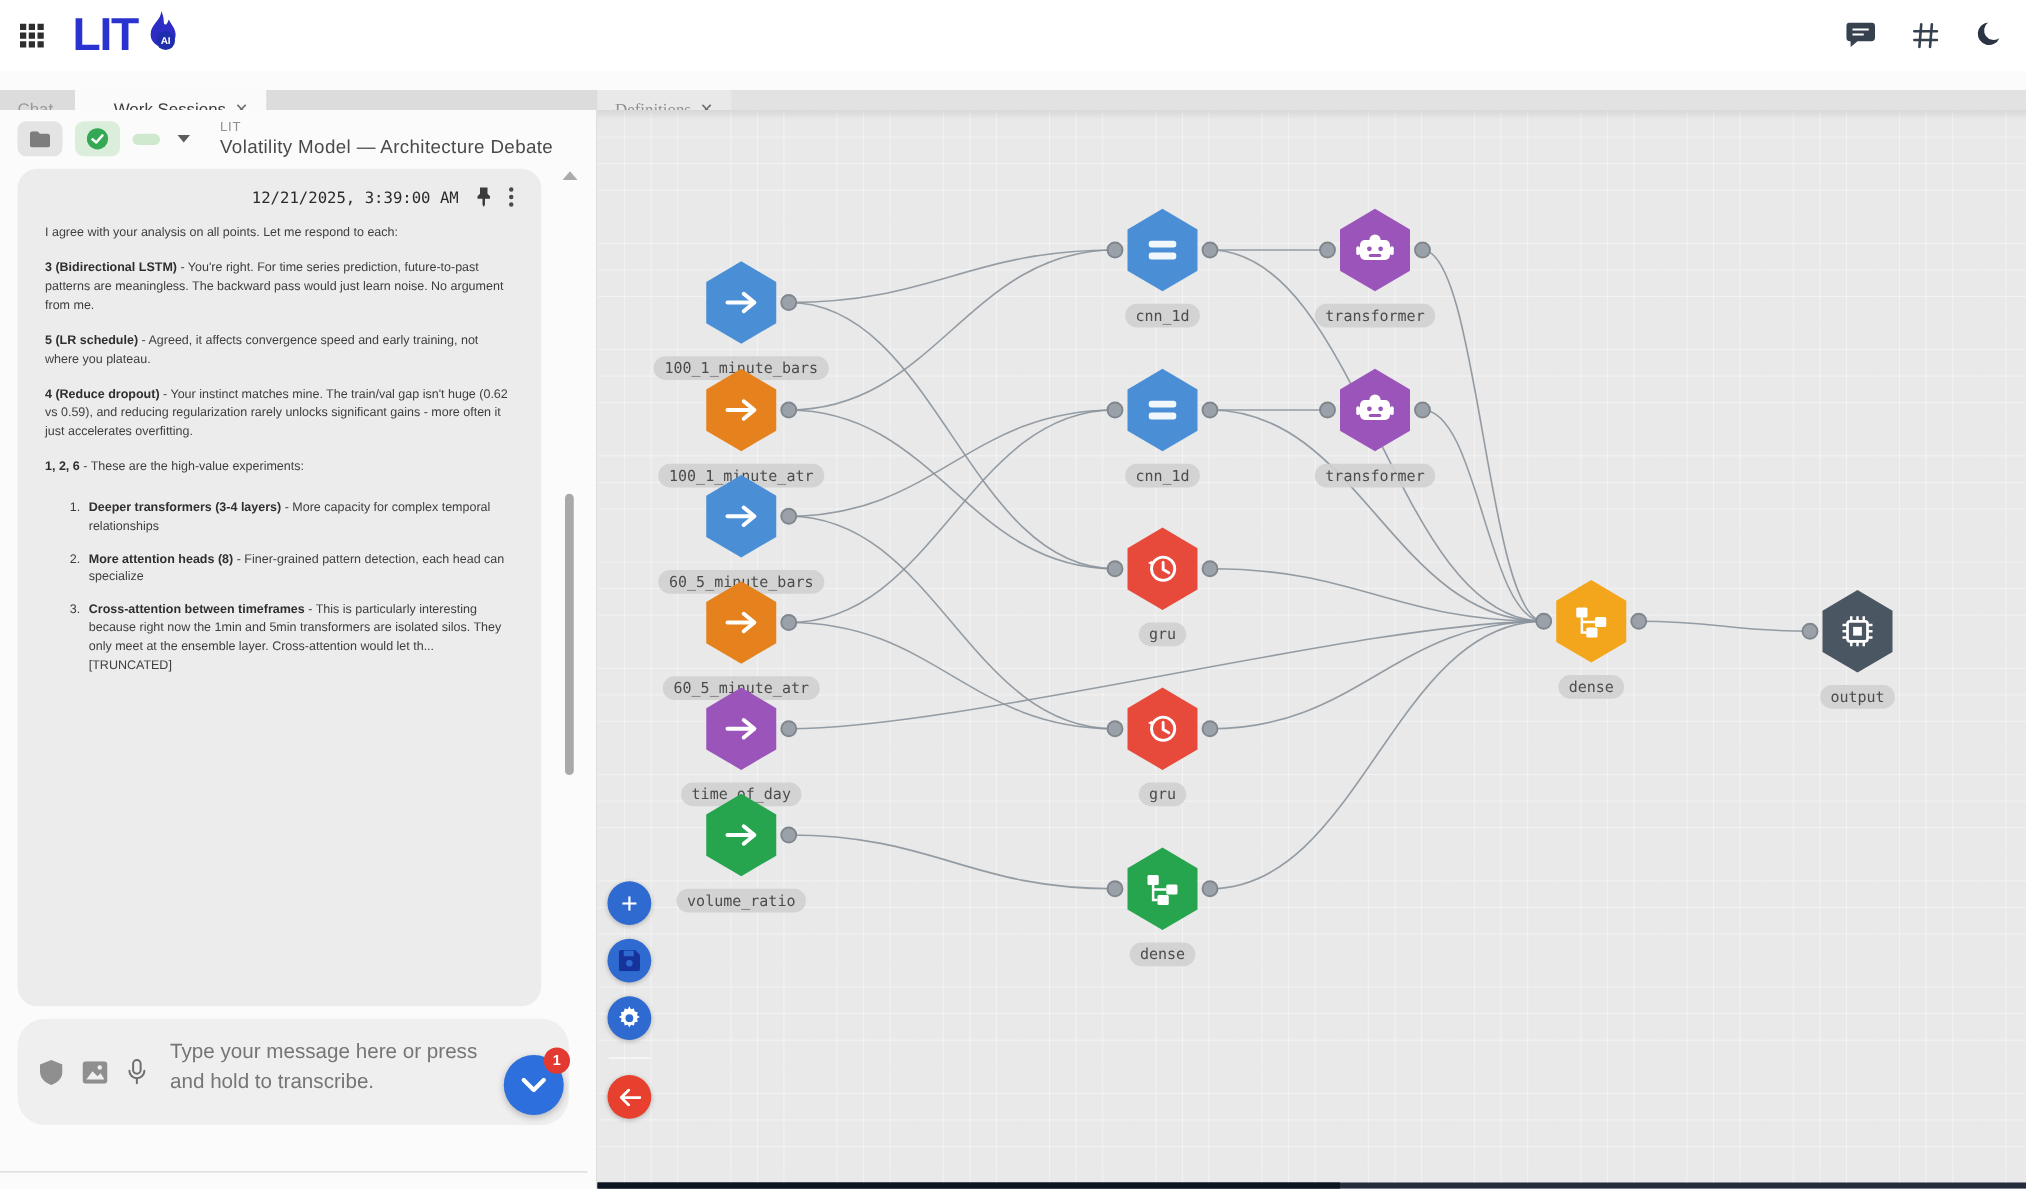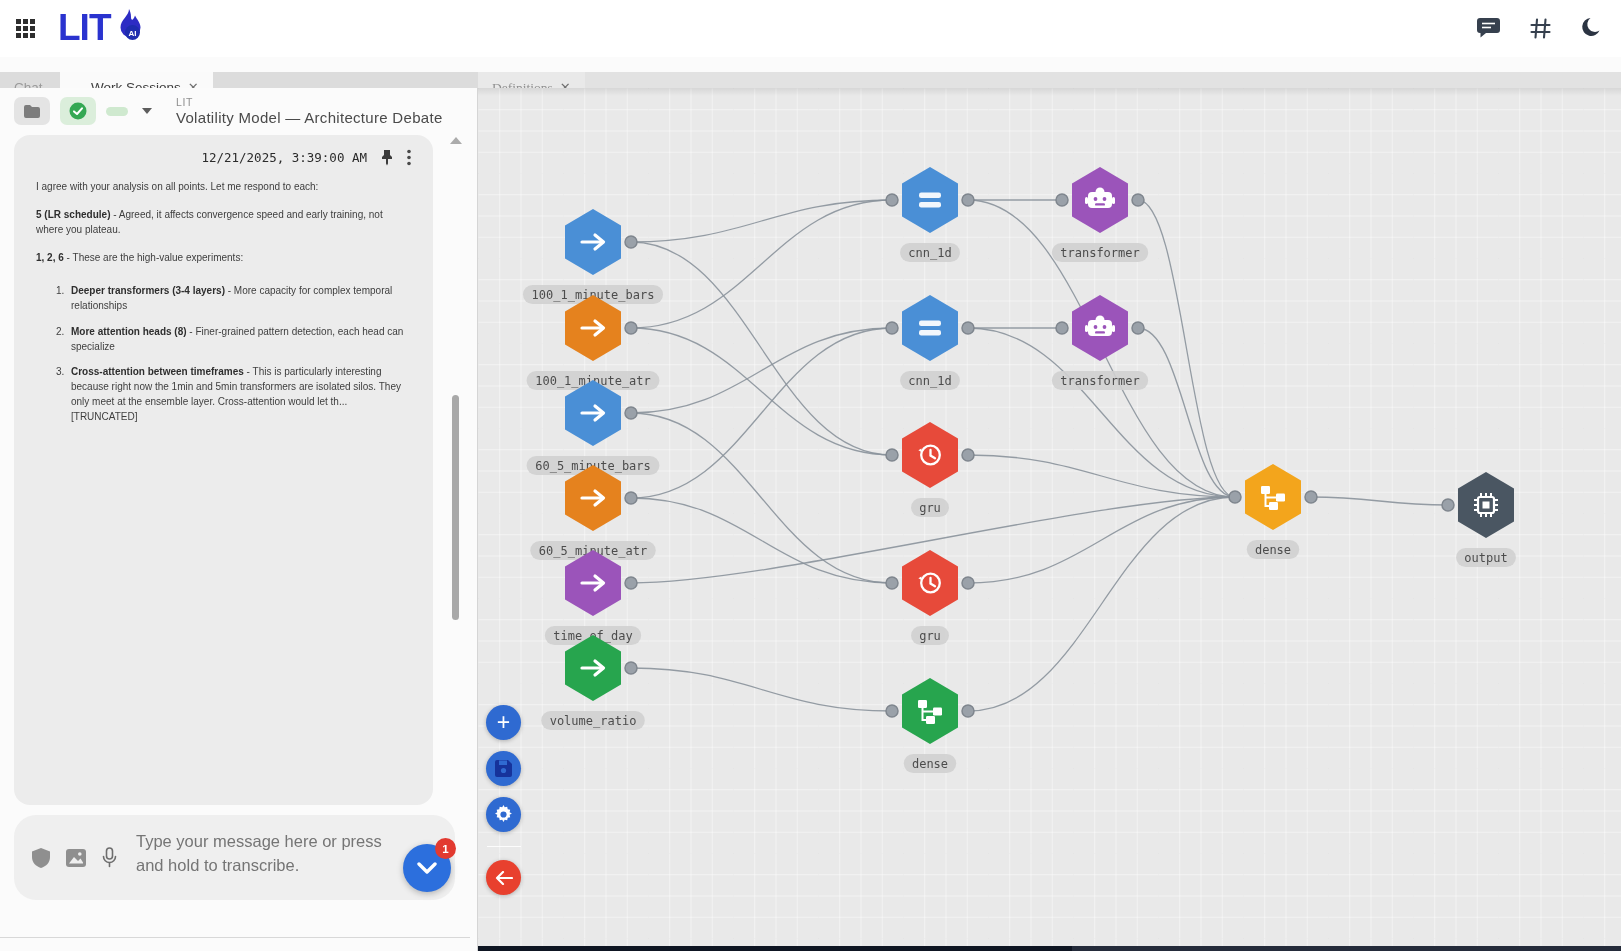--- a/index.html
+++ b/index.html
@@ -196,21 +196,23 @@
         <span style="cursor:pointer;display:flex;">
           <svg width="4" height="17" viewBox="0 0 4 17">
               <circle cx="2" cy="2.5" r="1.8" fill="#4a4a4a"></circle>
               <circle cx="2" cy="8.5" r="1.8" fill="#4a4a4a"></circle>
               <circle cx="2" cy="14.5" r="1.8" fill="#4a4a4a"></circle>
             </svg>
         </span>
       </div>
       <div class="msg-body">
           <p><span>I agree with your analysis on all points. Let me respond to each:</span></p>
+          <p><strong>3 (Bidirectional LSTM)</strong><span> - You're right. For time series prediction, future-to-past patterns are meaningless. The backward pass would just learn noise. No argument from me.</span></p>
           <p><strong>5 (LR schedule)</strong><span> - Agreed, it affects convergence speed and early training, not where you plateau.</span></p>
+          <p><strong>4 (Reduce dropout)</strong><span> - Your instinct matches mine. The train/val gap isn't huge (0.62 vs 0.59), and reducing regularization rarely unlocks significant gains - more often it just accelerates overfitting.</span></p>
           <p><strong>1, 2, 6</strong><span> - These are the high-value experiments:</span></p>
           <ol>
             <li><strong>Deeper transformers (3-4 layers)</strong><span> - More capacity for complex temporal relationships</span></li>
             <li><strong>More attention heads (8)</strong><span> - Finer-grained pattern detection, each head can specialize</span></li>
             <li><strong>Cross-attention between timeframes</strong><span> - This is particularly interesting because right now the 1min and 5min transformers are isolated silos. They only meet at the ensemble layer. Cross-attention would let th... [TRUNCATED]</span></li>
           </ol>
         </div>
     </div>
 
     <div class="composer">

